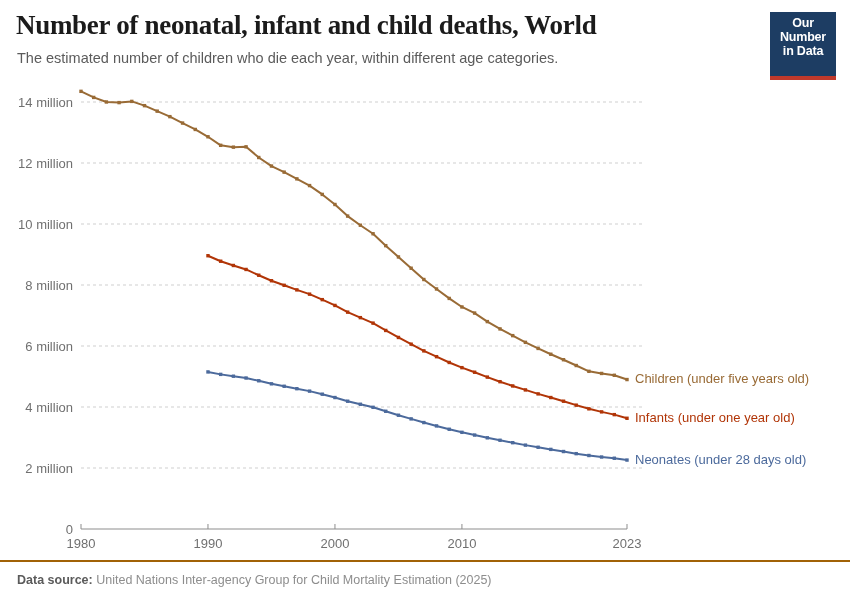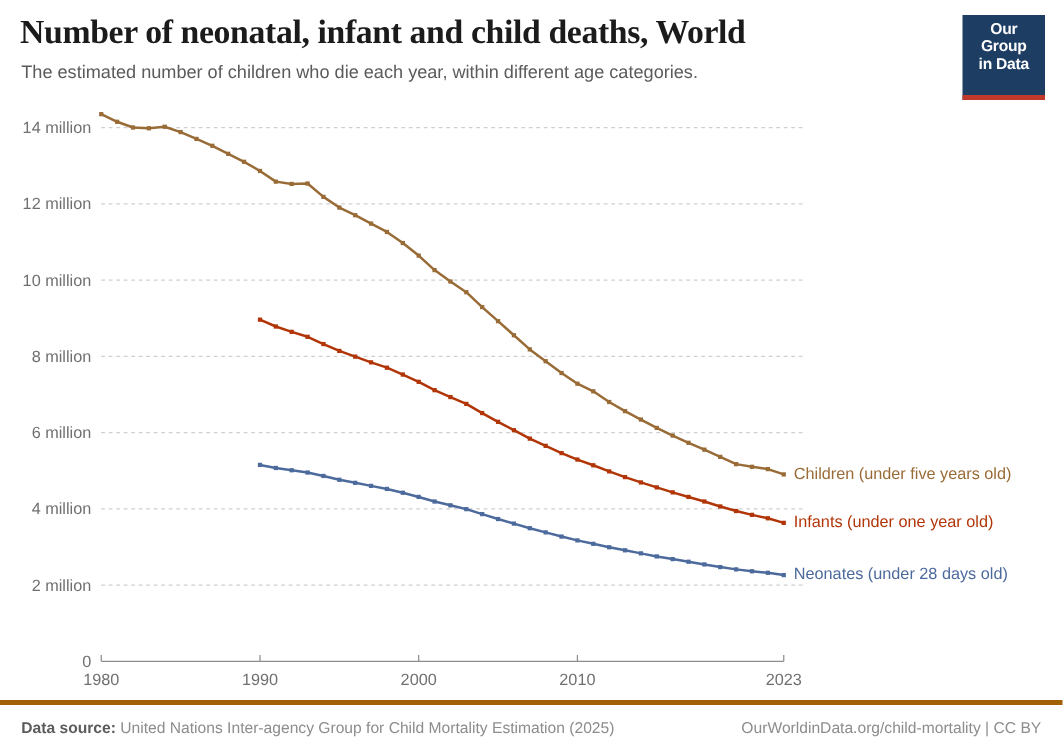--- a/index.html
+++ b/index.html
@@ -111,21 +111,21 @@
     dominant-baseline: middle;
   }
 
   
   #footer {
     position: absolute;
     left: 0;
     bottom: 0;
     width: 850px;
     height: 40px;
-    border-top: 4px solid #a16207;
+    border-top: 2px solid #a16207;
     box-sizing: border-box;
   }
   #footer-source {
     position: absolute;
     left: 17px;
     top: 11px;
     font-size: 12.5px;
     color: #8d8d8d;
     white-space: nowrap;
   }
@@ -143,21 +143,21 @@
   }
 </style>
 </head>
 <body>
 
 <div id="header">
   <div id="chart-title">Number of neonatal, infant and child deaths, World</div>
   <div id="chart-subtitle">The estimated number of children who die each year, within different age categories.</div>
 
   <div id="owid-logo">
-    <div class="logo-line">Our Group</div>
+    <div class="logo-line">Our Number</div>
     <div class="logo-line">in Data</div>
   </div>
 </div>
 
 <div id="plot-wrap">
   <svg id="plot-svg" width="850" height="482" viewBox="0 0 850 482">
     <g id="gridlines-group">
         <line x1="81" x2="645" y1="390" y2="390" class="gridline"></line>
         <line x1="81" x2="645" y1="329" y2="329" class="gridline"></line>
         <line x1="81" x2="645" y1="268" y2="268" class="gridline"></line>
@@ -314,14 +314,13 @@
         <text x="635" y="382.07" class="series-label" fill="#4c6a9c">Neonates (under 28 days old)</text>
       </g>
   </svg>
 </div>
 
 <div id="footer">
   <div id="footer-source">
     <b>Data source:</b>
     <span>United Nations Inter-agency Group for Child Mortality Estimation (2025)</span>
   </div>
-  <div id="footer-link">OurWorldinData.org/child-mortality | CC BY</div>
 </div>
 
 </body></html>

